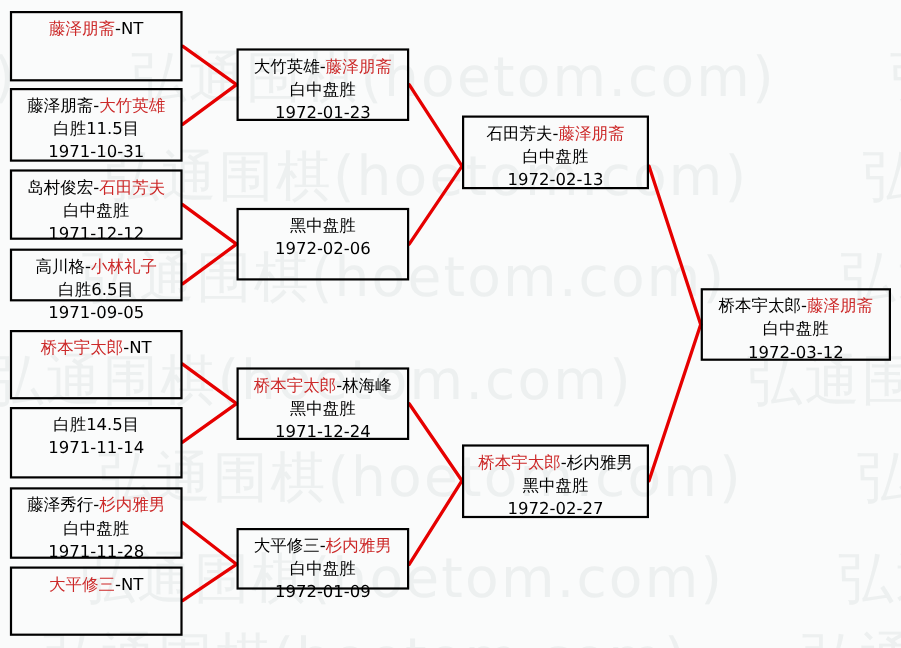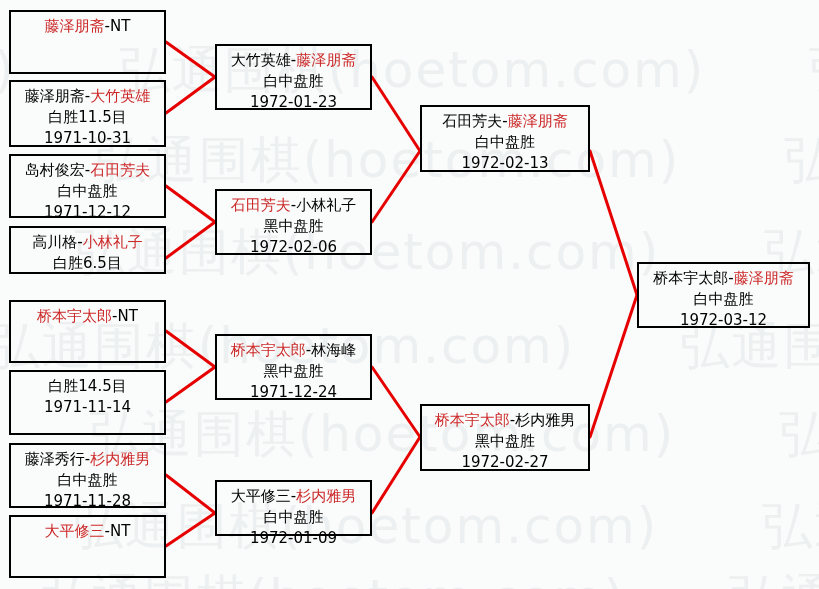--- a/index.html
+++ b/index.html
@@ -72,20 +72,21 @@
 
   <div class="box" style="left:9px;top:154px;width:157px;height:64px">
     <div class="players"><span>岛村俊宏</span><span>-</span><span class="red">石田芳夫</span></div>
     <div class="result">白中盘胜</div>
     <div class="date">1971-12-12</div>
   </div>
 
   <div class="box" style="left:9px;top:226px;width:157px;height:48px">
     <div class="players"><span>高川格</span><span>-</span><span class="red">小林礼子</span></div>
     <div class="result">白胜6.5目</div>
+    <div class="date">1971-09-05</div>
   </div>
 
   <div class="box" style="left:9px;top:300px;width:157px;height:63px">
     <div class="players"><span class="red">桥本宇太郎</span><span>-</span><span>NT</span></div>
     <div class="result"></div>
     <div class="date"></div>
   </div>
 
   <div class="box" style="left:9px;top:370px;width:157px;height:65px">
     <div class="result">白胜14.5目</div>
@@ -104,21 +105,20 @@
     <div class="date"></div>
   </div>
 
   <div class="box" style="left:215px;top:44px;width:157px;height:66px">
     <div class="players"><span>大竹英雄</span><span>-</span><span class="red">藤泽朋斋</span></div>
     <div class="result">白中盘胜</div>
     <div class="date">1972-01-23</div>
   </div>
 
   <div class="box" style="left:215px;top:189px;width:157px;height:66px">
-    <div class="players"><span class="red">石田芳夫</span><span>-</span><span>小林礼子</span></div>
     <div class="result">黑中盘胜</div>
     <div class="date">1972-02-06</div>
   </div>
 
   <div class="box" style="left:215px;top:334px;width:157px;height:66px">
     <div class="players"><span class="red">桥本宇太郎</span><span>-</span><span>林海峰</span></div>
     <div class="result">黑中盘胜</div>
     <div class="date">1971-12-24</div>
   </div>
 

